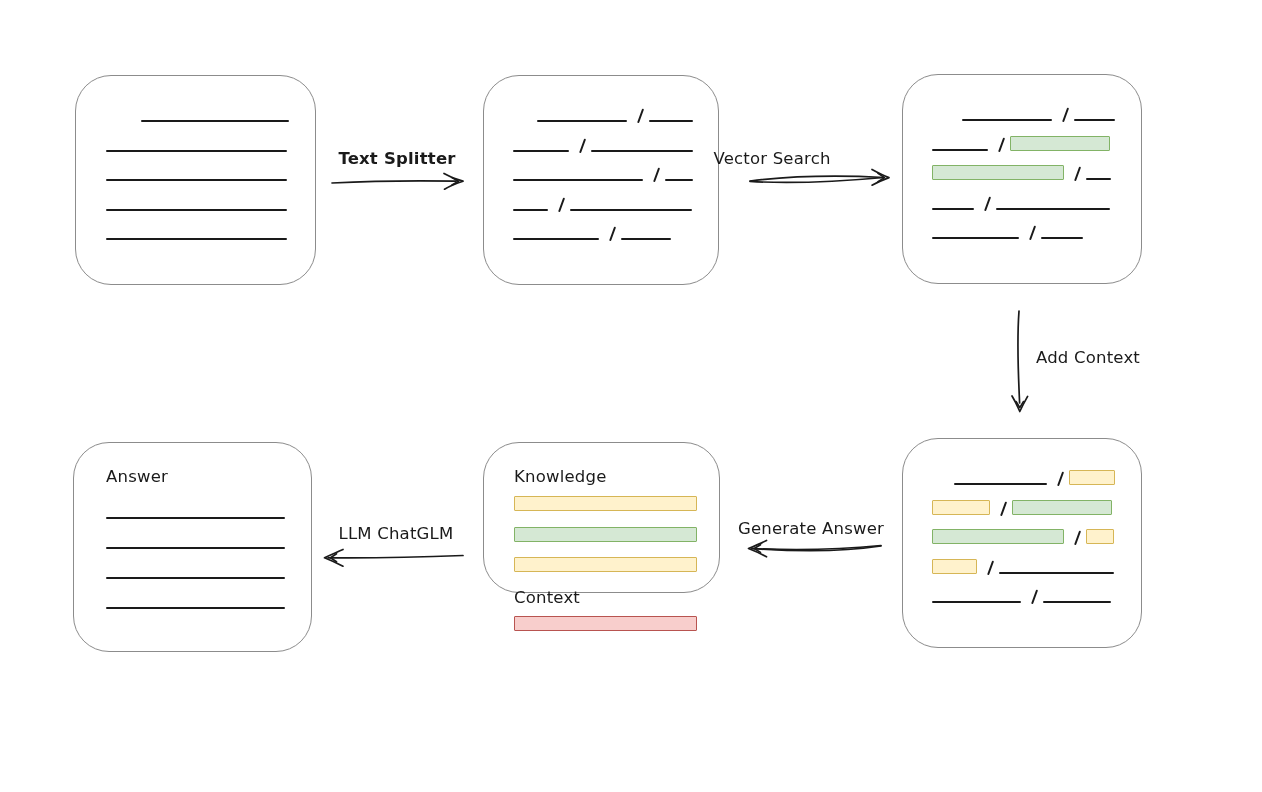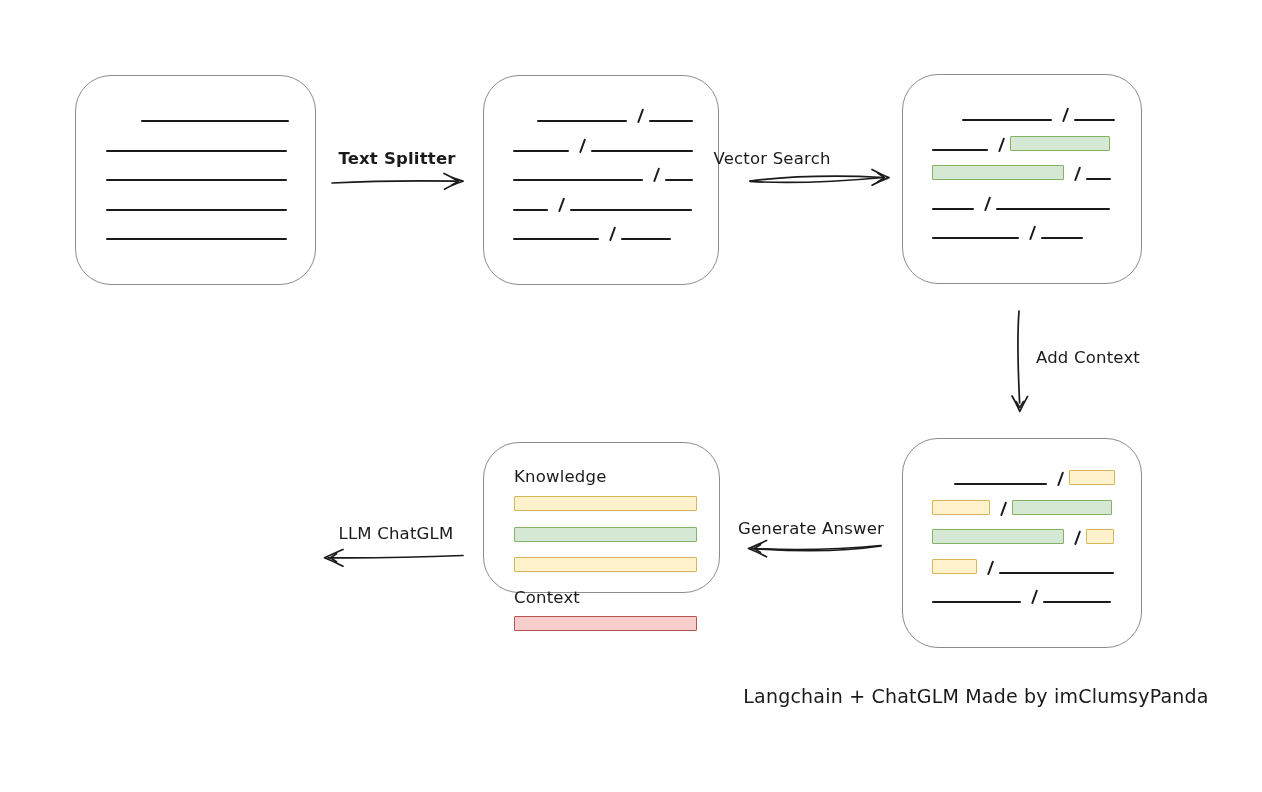--- a/index.html
+++ b/index.html
@@ -204,21 +204,37 @@
         <div class="chunk chunk-yellow" style="width: 183px;"></div>
         <div class="chunk chunk-green" style="width: 183px;"></div>
         <div class="chunk chunk-yellow" style="width: 183px;"></div>
       </div>
     <div class="inbox-label label-question">Context</div>
     <div class="bars question">
         <div class="chunk chunk-red" style="width: 183px;"></div>
       </div>
   </div>
 
+  <div class="box box-answer">
+    <div class="inbox-label">Answer</div>
+    <div class="rows">
+        <div class="row">
+          <div class="seg-line" style="width: 180px;"></div>
+        </div>
+        <div class="row">
+          <div class="seg-line" style="width: 180px;"></div>
+        </div>
+        <div class="row">
+          <div class="seg-line" style="width: 180px;"></div>
+        </div>
+        <div class="row">
+          <div class="seg-line" style="width: 180px;"></div>
+        </div>
+      </div>
+  </div>
 
   <div class="arrow-label centered" style="left:397px; top:149px;font-weight:bold;">Text Splitter</div>
   <div class="arrow-label centered" style="left:772px; top:149px;">Vector Search</div>
   <div class="arrow-label" style="left:1036px; top:348px;">Add Context</div>
   <div class="arrow-label centered" style="left:811px; top:519px;">Generate Answer</div>
   <div class="arrow-label centered" style="left:396px; top:524px;">LLM ChatGLM</div>
 
-  <div class="caption">Langchain + ChatGLM Made by imClumsyPanda</div>
 </div>
 
 </body></html>

